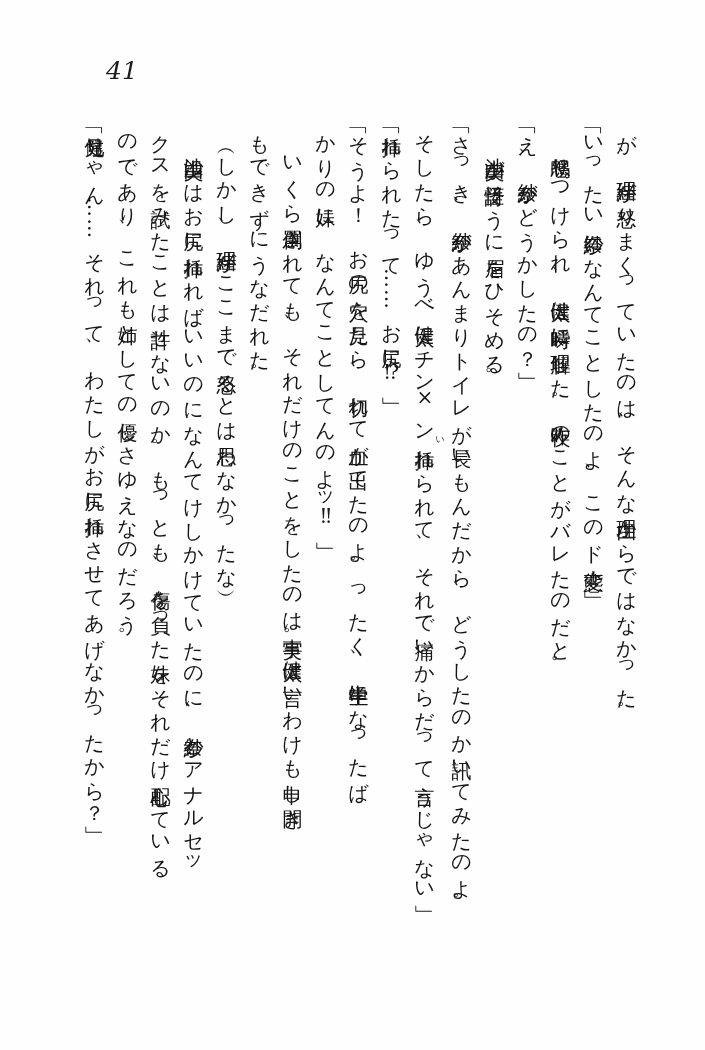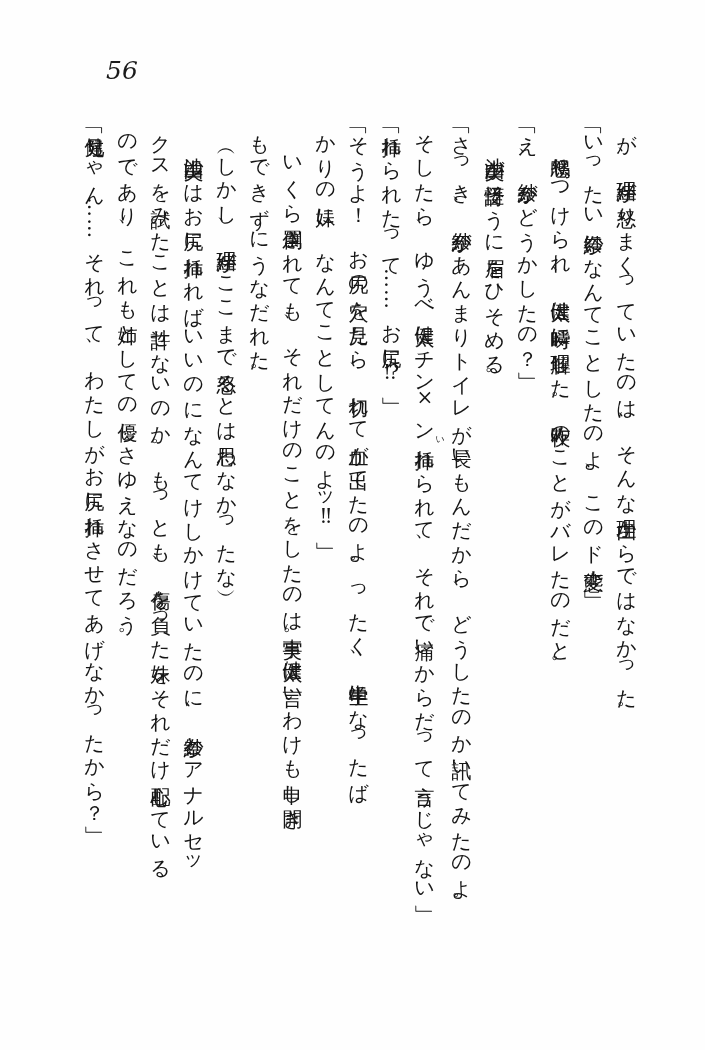--- a/index.html
+++ b/index.html
@@ -43,21 +43,21 @@
   }
   ruby rt {
     font-size: 9px;
     letter-spacing: 0;
   }
 </style>
 </head>
 <body>
 
 <div class="page">
-  <div class="page-number">56</div>
+  <div class="page-number">41</div>
 
   <div class="text-area">
       <div class="text-column">が、理緒が怒りまくっていたのは、そんな理由からではなかった。</div>
       <div class="text-column">「いったい紗奈になんてことしたのよ、このド変態！」</div>
       <div class="text-column indent">怒鳴りつけられ、健太は瞬時に理解した。昨夜のことがバレたのだと。</div>
       <div class="text-column">「え、紗奈がどうかしたの？」</div>
       <div class="text-column indent">沙由美が怪訝そうに眉をひそめる。</div>
       <div class="text-column">「さっき、紗奈があんまりトイレが長いもんだから、どうしたのか訊いてみたのよ。</div>
       <div class="text-column">そしたら、ゆうべ健太にチン×ン<ruby>挿<rt>い</rt></ruby>れられて、それで痛いからだって言うじゃない」</div>
       <div class="text-column">「挿れられたって……お尻に⁉」</div>

